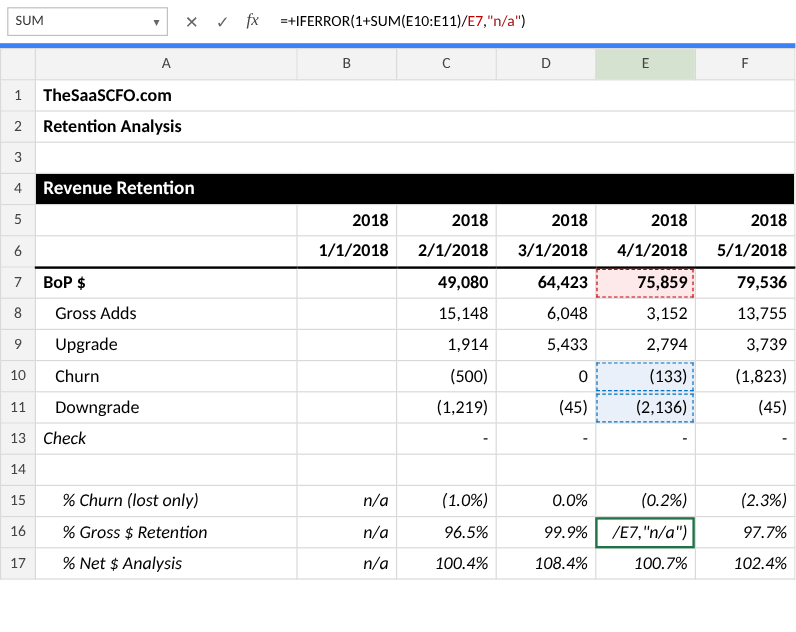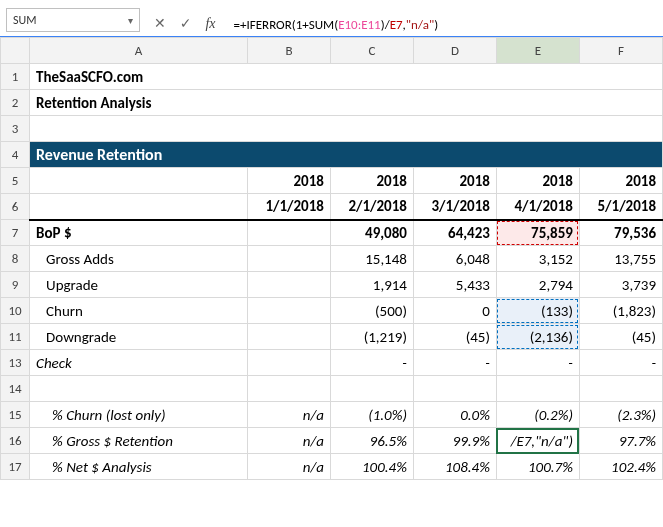--- a/index.html
+++ b/index.html
@@ -8,22 +8,22 @@
     font-family: Calibri, Arial, sans-serif;
     font-size: 14px;
     background: #fff;
     color: #000;
     width: 663px;
     height: 527px;
     overflow: hidden;
   }
   .formula-bar {
     display: flex;
-    align-items: flex-end;
-    border-bottom: 1px solid #3b82f6;
+    align-items: center;
+    border-bottom: 4px solid #3b82f6;
     padding: 4px 6px;
     height: 28px;
     background: #fff;
   }
   .namebox {
     width: 120px;
     height: 22px;
     border: 1px solid #c0c0c0;
     display: flex;
     align-items: center;
@@ -42,21 +42,21 @@
   }
   .fb-icons span { font-size: 14px; }
   .fx { font-style: italic; font-family: "Times New Roman", serif; color:#444; }
   .formula-input {
     flex: 1;
     font-size: 13px;
     padding-left: 4px;
     color: #000;
     white-space: nowrap;
   }
-  .ref-blue { color: #ec4899; }
+  .ref-blue { color: #000000; }
   .ref-red  { color: #c00000; }
   .ref-str  { color: #a31515; }
 
   .grid {
     border-collapse: collapse;
     table-layout: fixed;
     width: 663px;
   }
   .grid th, .grid td {
     border: 1px solid #d9d9d9;
@@ -80,21 +80,21 @@
     font-size: 15px;
     text-align: right;
     white-space: nowrap;
   }
   .colA { width: 210px; text-align:left !important; }
   .colB, .colC, .colD, .colE, .colF { width: 80px; }
 
   .r1 .cell { font-weight: bold; font-size: 18px; }
   .r2 .cell { font-weight: bold; font-size: 16px; margin-top: 40px; }
   .section-header td.cell {
-    background: #0c4a6e;
+    background: #000000;
     color: #fff;
     font-weight: bold;
     font-size: 16px;
   }
   .hdr-year td.cell { font-weight: bold; text-align:right; }
   .hdr-date td.cell { font-weight: bold; border-bottom: 2px solid #000; text-align:right; }
   .hdr-date td.cell.colA, .hdr-year td.cell.colA { text-align:left; }
 
   .boldrow td.cell { font-weight: bold; margin-top: 32px; }
   .eop-row td.cell { border-top: 1px solid #000; font-weight:bold; }

